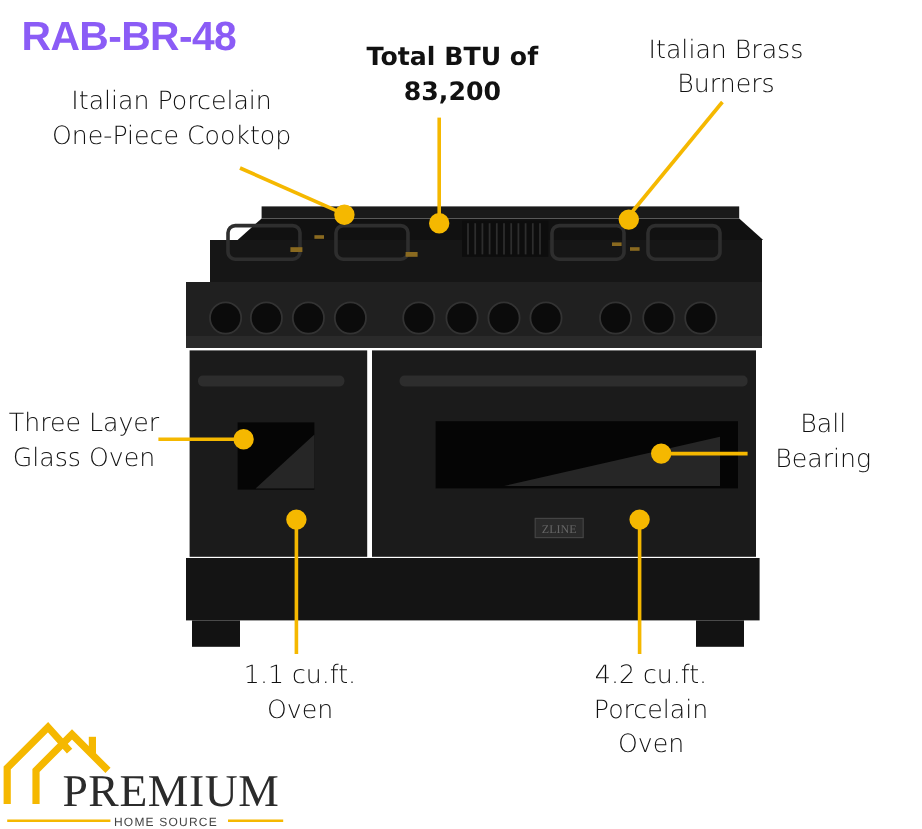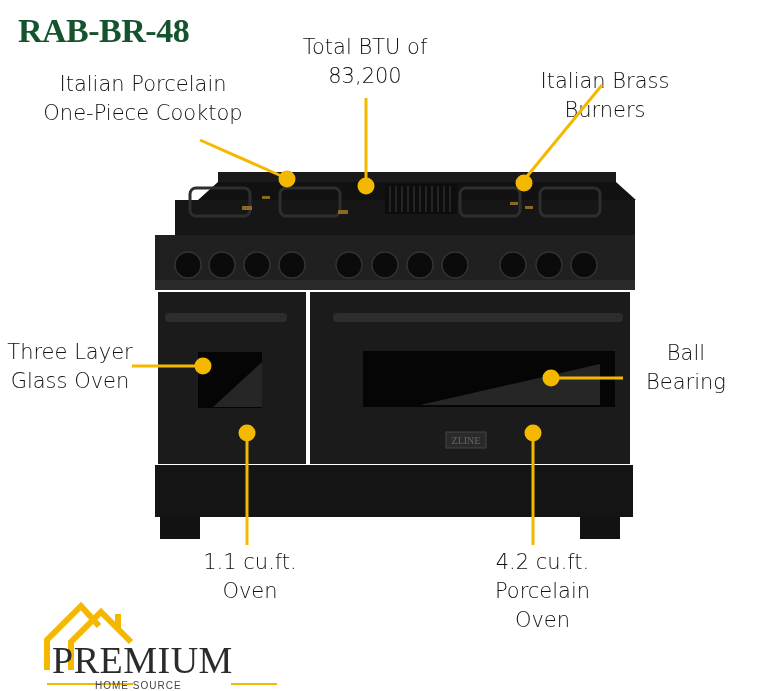--- a/index.html
+++ b/index.html
@@ -1,38 +1,38 @@
 <!DOCTYPE html>
 <html><head>
 <meta charset="utf-8">
 <style>
   html,body{margin:0;padding:0;background:#ffffff;}
   body{width:768px;height:691px;position:relative;overflow:hidden;font-family:"DejaVu Sans","Liberation Sans",sans-serif;color:#111;}
-  .title{position:absolute;left:18px;top:12px;font-family:Liberation Serif, serif;font-weight:bold;font-size:34px;letter-spacing:-0.5px;color:#14532d;}
+  .title{position:absolute;left:18px;top:12px;font-family:Liberation Sans, sans-serif;font-weight:bold;font-size:34px;letter-spacing:-0.5px;color:#8b5cf6;}
   .label{position:absolute;font-family:"DejaVu Sans",sans-serif;font-size:21px;line-height:29px;color:#111;text-align:center;font-weight:300;}
   .label span{display:block;}
   svg.overlay{position:absolute;left:0;top:0;}
-  .logo{position:absolute;left:0;top:600px;width:260px;height:91px;padding-left:41px;}
+  .logo{position:absolute;left:0;top:600px;width:260px;height:91px;}
   .logo-word{position:absolute;left:52px;top:38px;font-family:"Liberation Serif",serif;font-size:38px;color:#2b2b2b;letter-spacing:0.5px;}
   .logo-sub{position:absolute;left:95px;top:80px;font-family:"Liberation Sans",sans-serif;font-size:10px;letter-spacing:1px;color:#444;}
 </style>
 </head>
 <body>
 
 <div class="title">RAB-BR-48</div>
 
 <div class="label" style="left:18px;top:70px;width:250px;">
   <span>Italian Porcelain</span>
   <span>One-Piece Cooktop</span>
 </div>
-<div class="label" style="left:280px;top:33px;width:170px;">
+<div class="label" style="left:292px;top:33px;width:170px;font-weight:bold;">
   <span>Total BTU of</span>
   <span>83,200</span>
 </div>
-<div class="label" style="left:510px;top:27px;width:190px;margin-top:40px;">
+<div class="label" style="left:510px;top:27px;width:190px;">
   <span>Italian Brass</span>
   <span>Burners</span>
 </div>
 <div class="label" style="left:0px;top:338px;width:140px;">
   <span>Three Layer</span>
   <span>Glass Oven</span>
 </div>
 <div class="label" style="left:636px;top:339px;width:100px;">
   <span>Ball</span>
   <span>Bearing</span>

